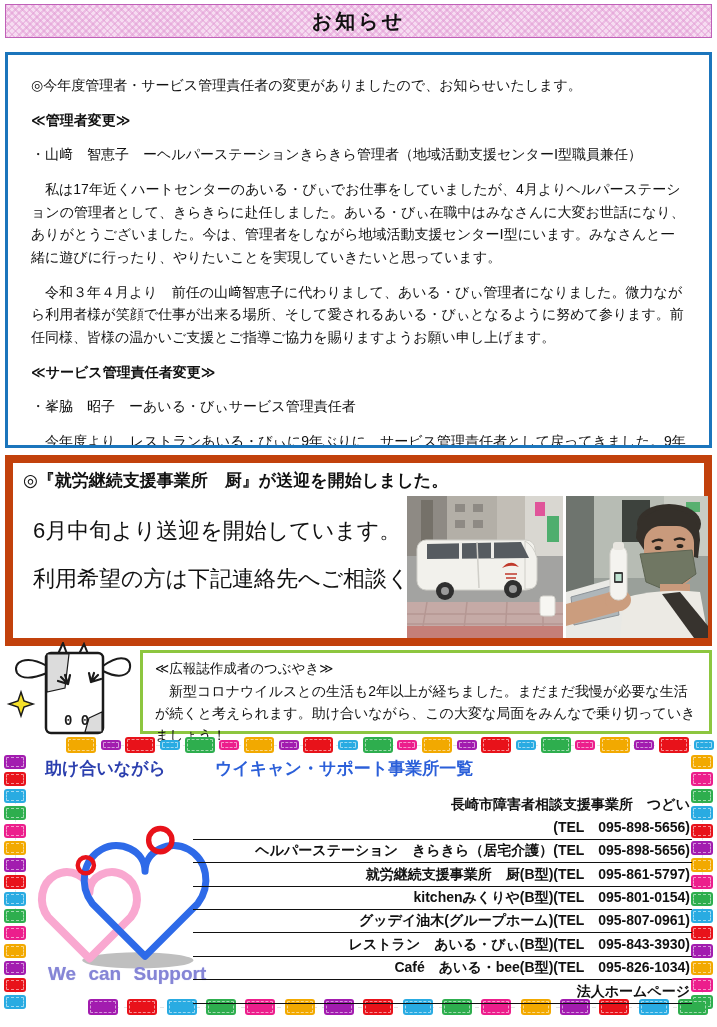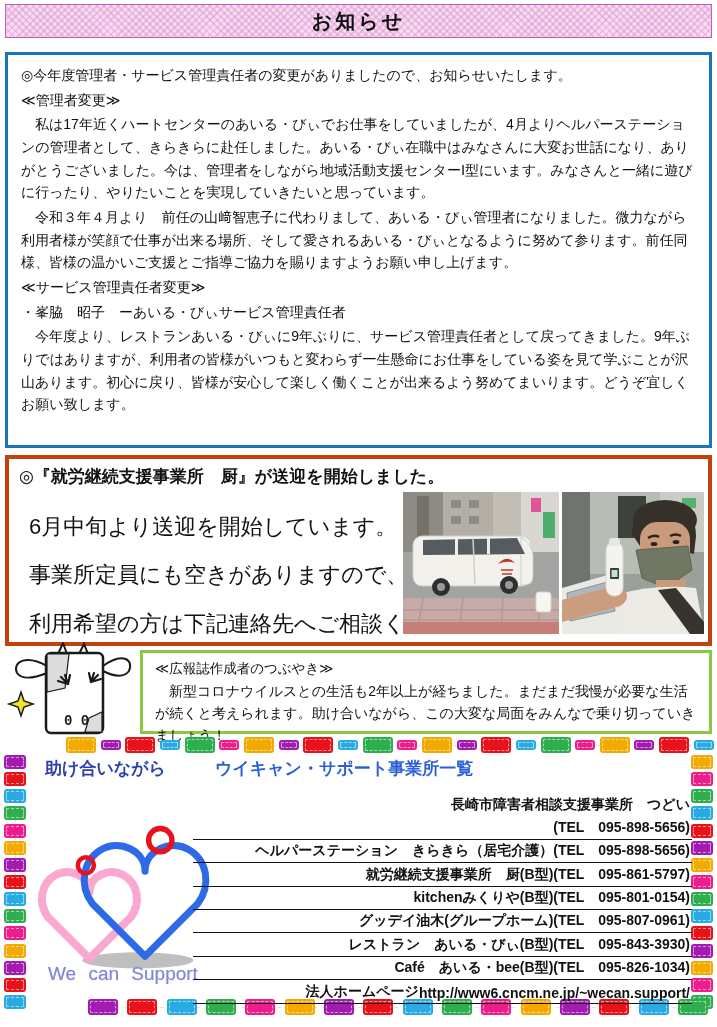--- a/index.html
+++ b/index.html
@@ -14,46 +14,46 @@
       repeating-linear-gradient(45deg,rgba(224,150,210,.45) 0 2px,transparent 2px 5px),
       repeating-linear-gradient(-45deg,rgba(224,150,210,.45) 0 2px,transparent 2px 5px),
       #f6dcf1;
     display:flex;align-items:center;justify-content:center}
   .banner h1{font-size:20px;font-weight:bold;letter-spacing:3px;color:#111}
 
   
   .notice{position:absolute;left:5px;top:52px;width:707px;height:396px;
     border:3px solid #1b75bc;background:#fff;padding:7px 11px;
     font-size:14px;line-height:1.62;overflow:hidden}
-  .notice p{margin:2px}
-  .notice .hd{font-weight:normal}
+  .notice p{margin:12px}
+  .notice .hd{font-weight:bold}
 
   
   .transport{position:absolute;left:5px;top:455px;width:707px;height:191px;
-    border:4px solid #c2410c;background:#fff}
+    border:8px solid #c2410c;background:#fff}
   .transport .t-head{position:absolute;left:10px;top:6px;font-size:17px;font-weight:bold}
   .transport .t-body{position:absolute;left:20px;top:44px;font-size:22px;font-weight:normal;line-height:2.2}
   .photo{position:absolute;top:33px;height:142px;overflow:hidden;background:#b0aca4}
   .photo.p1{left:394px;width:156px}
   .photo.p2{left:553px;width:142px}
 
   
   .cow{position:absolute;left:6px;top:642px;width:130px;height:98px}
   .tweet{position:absolute;left:140px;top:650px;width:572px;height:84px;
     border:3px solid #8dc63f;background:#fff;padding:5px 12px;font-size:14px;line-height:1.6}
   .tweet .hd{font-size:13.5px}
 
   
   .f-title-row{position:absolute;left:0;top:757px;width:717px;height:22px}
   .org-type{position:absolute;left:45px;font-size:17px;font-weight:bold;color:#2b3fae}
   .list-title{position:absolute;left:215px;font-size:17px;font-weight:bold;color:#2b5fd9}
 
   .logo{position:absolute;left:28px;top:824px;width:200px;height:148px}
   .logo-text{position:absolute;left:48px;top:963px;width:170px;
-    font-size:19px;font-weight:normal;color:#8585d6;word-spacing:7px;
+    font-size:19px;font-weight:bold;color:#8585d6;word-spacing:7px;
     text-shadow:0 0 1px #b9b9e8}
 
   .fac-list{position:absolute;left:193px;top:793px;width:499px}
   .fac-row{display:flex;justify-content:flex-end;align-items:flex-end;
     height:23.4px;font-size:14px;font-weight:bold;padding:0 2px 2px 8px}
   .fac-row.u{border-bottom:1.5px solid #111}
   .fac-row .url{font-weight:bold}
 
   
   .hstrip{position:absolute;display:flex;justify-content:space-between;align-items:center;
@@ -73,32 +73,32 @@
 
 <div class="page">
 
   <div class="banner">
     <h1>お知らせ</h1>
   </div>
 
   <div class="notice">
     <p>◎今年度管理者・サービス管理責任者の変更がありましたので、お知らせいたします。</p>
     <p class="hd">≪管理者変更≫</p>
+    <p>・山﨑　智恵子　ーヘルパーステーションきらきら管理者（地域活動支援センターⅠ型職員兼任）</p>
     <p>　私は17年近くハートセンターのあいる・びぃでお仕事をしていましたが、4月よりヘルパーステーションの管理者として、きらきらに赴任しました。あいる・びぃ在職中はみなさんに大変お世話になり、ありがとうございました。今は、管理者をしながら地域活動支援センターⅠ型にいます。みなさんと一緒に遊びに行ったり、やりたいことを実現していきたいと思っています。</p>
     <p>　令和３年４月より　前任の山﨑智恵子に代わりまして、あいる・びぃ管理者になりました。微力ながら利用者様が笑顔で仕事が出来る場所、そして愛されるあいる・びぃとなるように努めて参ります。前任同様、皆様の温かいご支援とご指導ご協力を賜りますようお願い申し上げます。</p>
     <p class="hd">≪サービス管理責任者変更≫</p>
     <p>・峯脇　昭子　ーあいる・びぃサービス管理責任者</p>
     <p>　今年度より、レストランあいる・びぃに9年ぶりに、サービス管理責任者として戻ってきました。9年ぶりではありますが、利用者の皆様がいつもと変わらず一生懸命にお仕事をしている姿を見て学ぶことが沢山あります。初心に戻り、皆様が安心して楽しく働くことが出来るよう努めてまいります。どうぞ宜しくお願い致します。</p>
   </div>
 
   <div class="transport">
     <div class="t-head">◎『就労継続支援事業所　厨』が送迎を開始しました。</div>
     <div class="t-body">
       <div>6月中旬より送迎を開始しています。</div>
-      <div>事業所定員にも空きがありますので、</div>
       <div>利用希望の方は下記連絡先へご相談ください。</div>
     </div>
 
     <div class="photo p1">
       <svg width="156" height="142" viewBox="0 0 156 142">
         <rect x="0" y="0" width="156" height="62" fill="#a8a49c"></rect>
         <rect x="0" y="0" width="40" height="62" fill="#8e8a84"></rect>
         <rect x="14" y="4" width="12" height="54" fill="#757169"></rect>
         <rect x="40" y="0" width="50" height="56" fill="#b3afa7"></rect>
         <rect x="48" y="8" width="10" height="8" fill="#8e8a84"></rect>
@@ -303,17 +303,16 @@
       <div class="fac-row u">
         <span>レストラン　あいる・びぃ(B型)</span>
         <span>(TEL　095-843-3930)</span>
       </div>
       <div class="fac-row u">
         <span>Café　あいる・bee(B型)</span>
         <span>(TEL　095-826-1034)</span>
       </div>
       <div class="fac-row u">
         <span>法人ホームページ</span>
-        <span class="url">http://www6.cncm.ne.jp/~wecan.support/</span>
       </div>
     </div>
 
 </div>
 
 </body></html>

